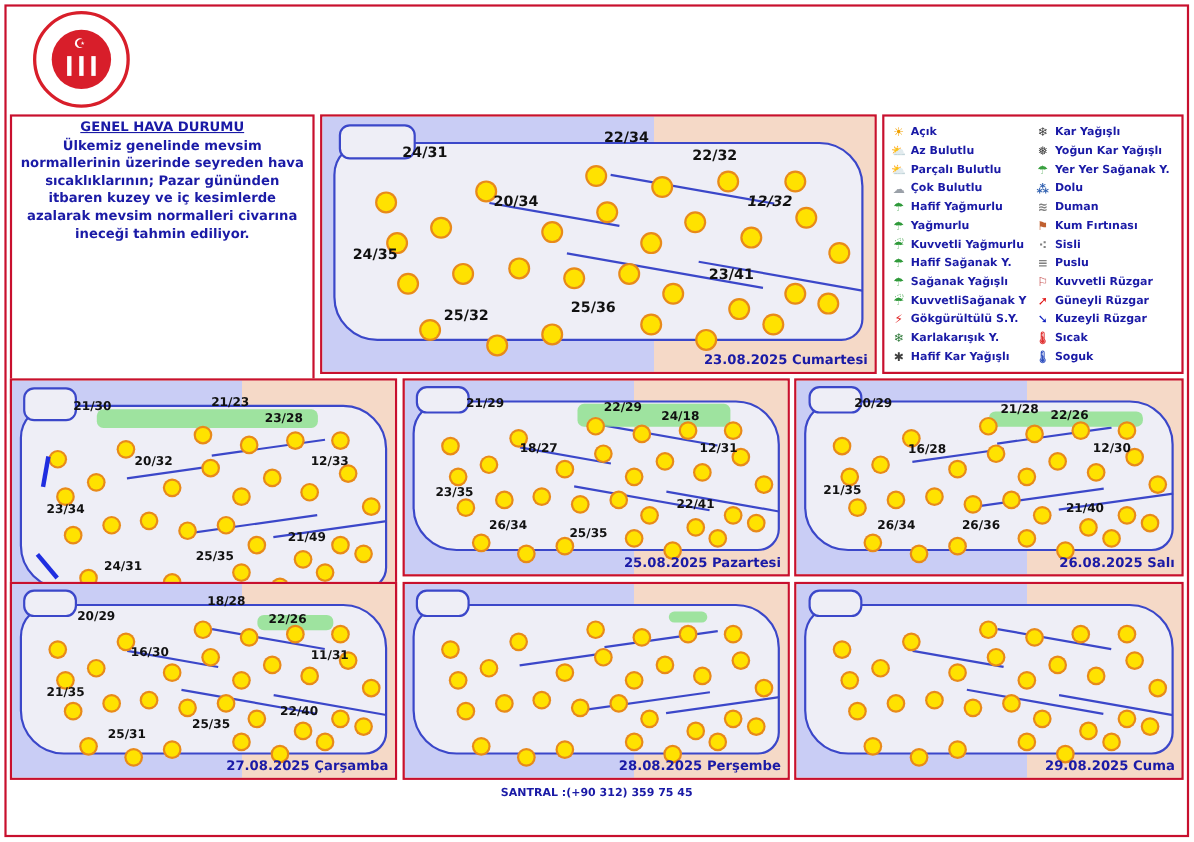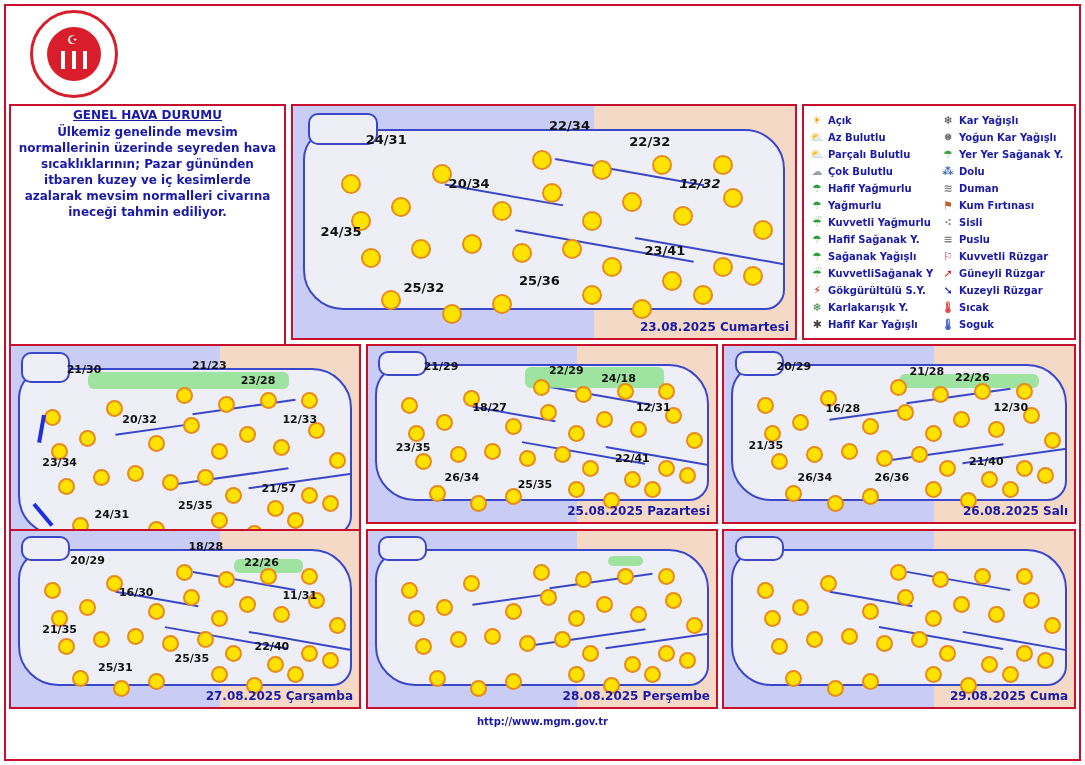--- a/index.html
+++ b/index.html
@@ -271,21 +271,21 @@
     <div class="sun" style="left: 72%; top: 22%;"></div>
     <div class="sun" style="left: 84%; top: 22%;"></div>
     <div class="wind" style="left: 9%; top: 32%; height: 28px; transform: rotate(10deg);"></div>
     <div class="wind" style="left: 6%; top: 73%; height: 28px; transform: rotate(-40deg);"></div>
     <div class="temp" style="left: 16%; top: 8%;">21/30</div>
     <div class="temp" style="left: 52%; top: 6%;">21/23</div>
     <div class="temp" style="left: 66%; top: 13%;">23/28</div>
     <div class="temp" style="left: 32%; top: 31%;">20/32</div>
     <div class="temp" style="left: 78%; top: 31%;">12/33</div>
     <div class="temp" style="left: 9%; top: 51%;">23/34</div>
-    <div class="temp" style="left: 72%; top: 63%;">21/57</div>
+    <div class="temp" style="left: 72%; top: 63%;">21/49</div>
     <div class="temp" style="left: 24%; top: 75%;">24/31</div>
     <div class="temp" style="left: 48%; top: 71%;">25/35</div>
     <div class="date">24.08.2025 Pazar</div>
   </div>
 <div class="panel map m2">
     <div class="sea" style="background: linear-gradient(90deg, rgb(201, 205, 245) 0%, rgb(201, 205, 245) 60%, rgb(245, 217, 199) 60%);"></div>
     <div class="land" style="left: 2%; top: 10%; width: 96%; height: 78%; border-radius: 30px 40px 20px;"></div>
     <div class="land" style="left: 3%; top: 3%; width: 14%; height: 14%; border-radius: 10px;"></div>
     <div class="region-line" style="top: 38%; left: 30%; width: 24%; transform: rotate(10deg);"></div>
     <div class="region-line" style="top: 28%; left: 52%; width: 30%; transform: rotate(10deg);"></div>
@@ -509,14 +509,14 @@
     <div class="sun" style="left: 80%; top: 78%;"></div>
     <div class="sun" style="left: 12%; top: 46%;"></div>
     <div class="sun" style="left: 48%; top: 20%;"></div>
     <div class="sun" style="left: 60%; top: 24%;"></div>
     <div class="sun" style="left: 72%; top: 22%;"></div>
     <div class="sun" style="left: 84%; top: 22%;"></div>
     <div class="date">29.08.2025 Cuma</div>
   </div>
 
 <div class="footer">
-  <div>http://www.mgm.gov.tr</div>
+  <div>SANTRAL :(+90 312) 359 75 45</div>
 </div>
 
 </body></html>

